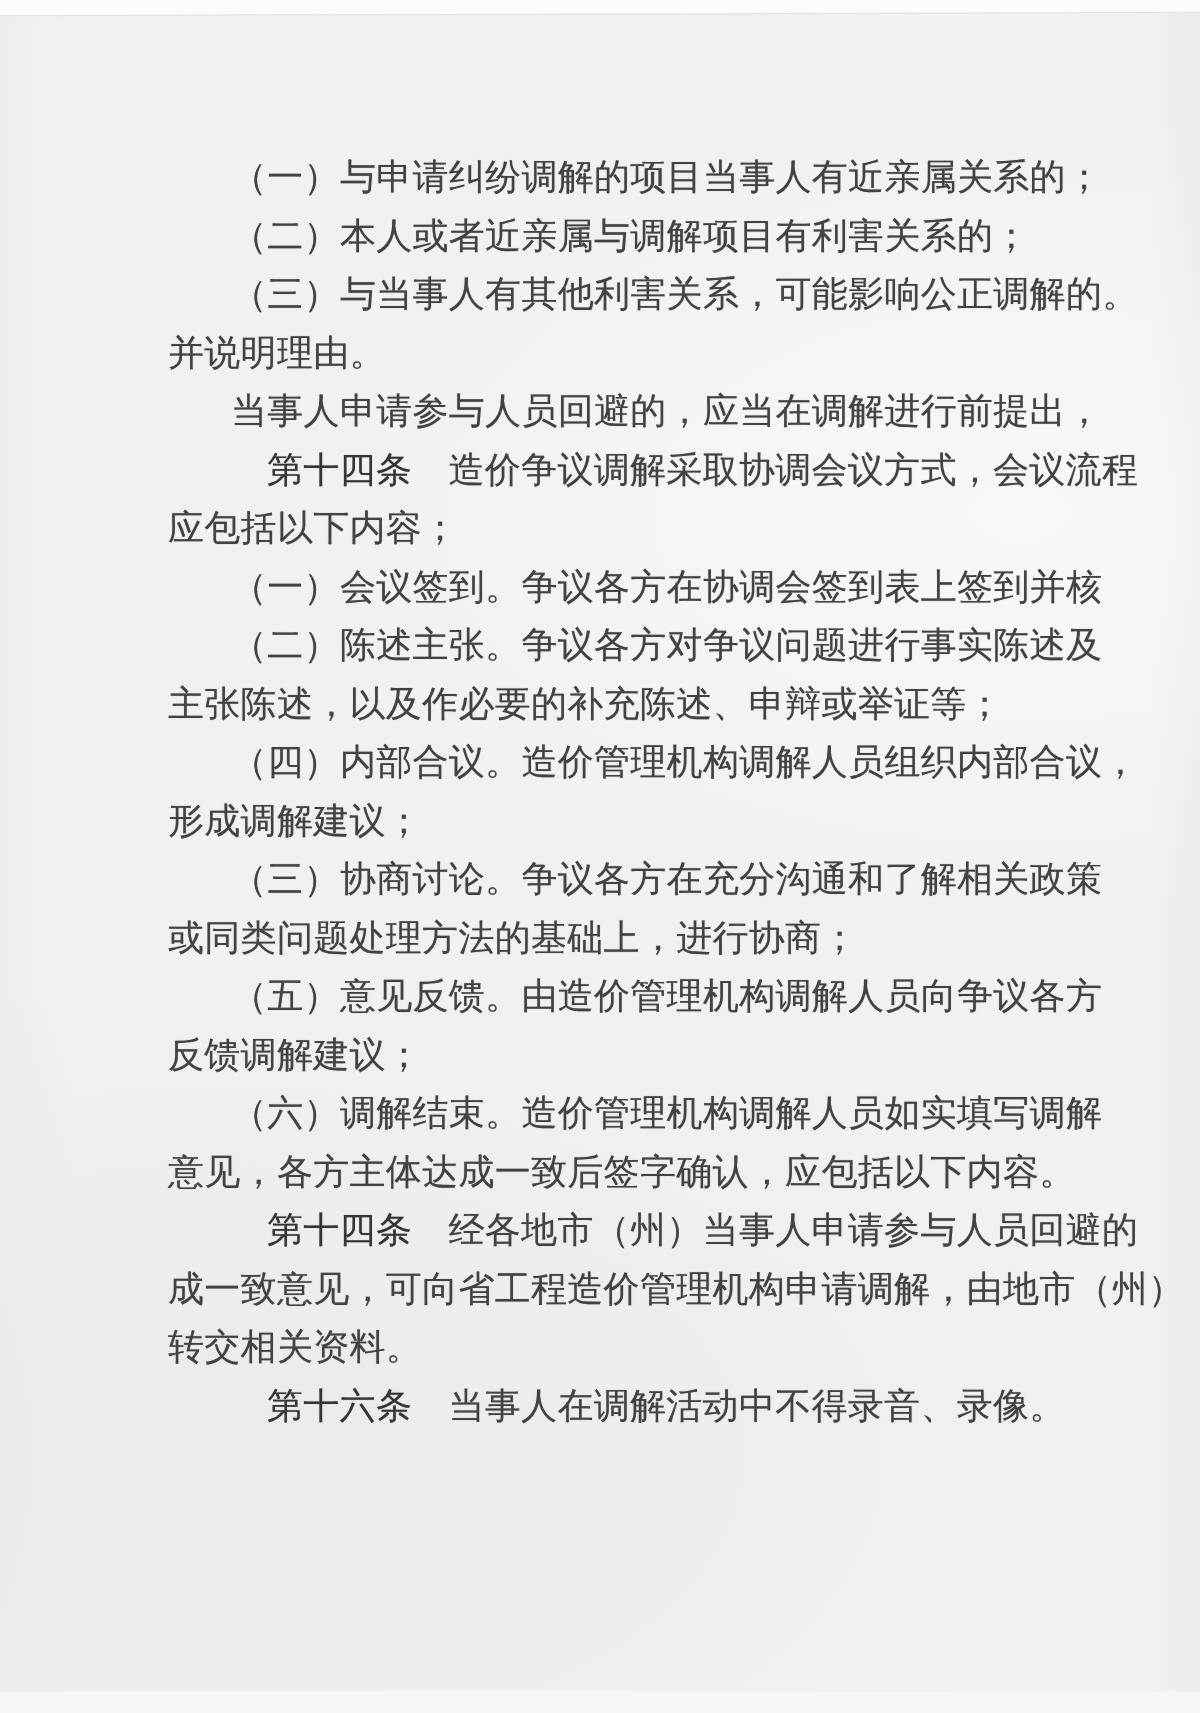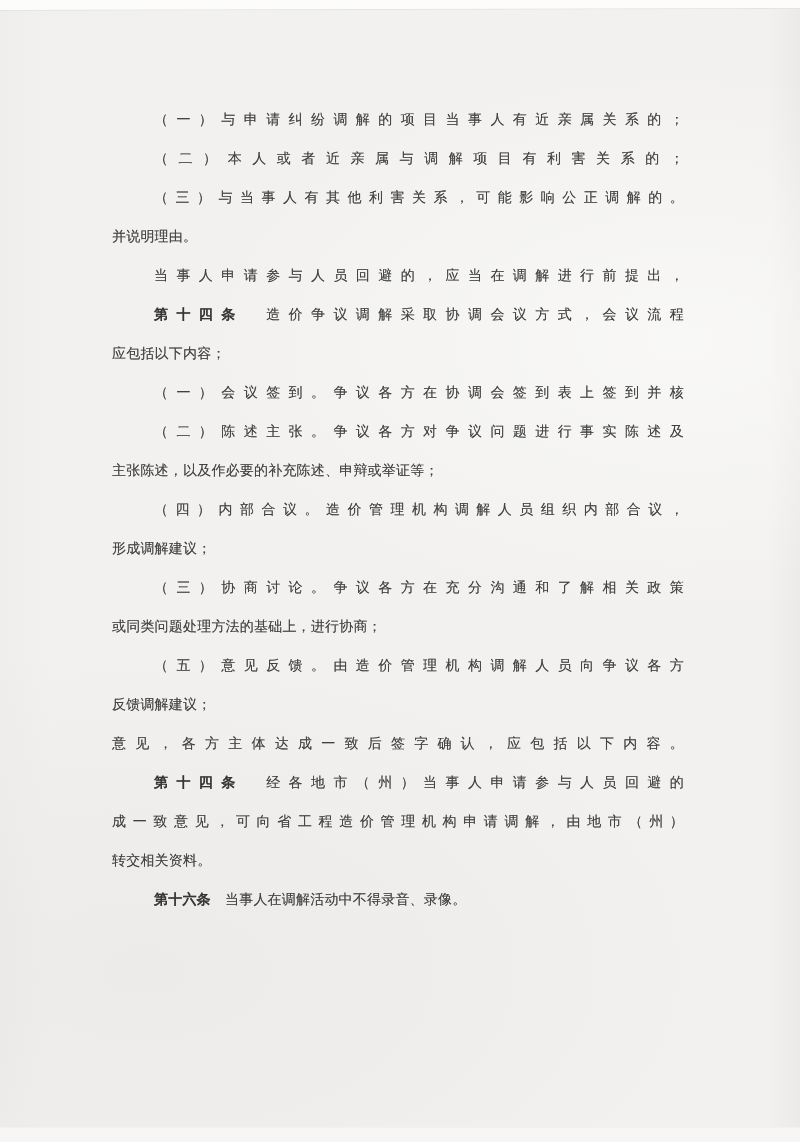--- a/index.html
+++ b/index.html
@@ -41,39 +41,40 @@
     height: 14px;
     background: #f7f6f5;
     border-top: 1px solid rgba(0,0,0,0.02);
   }
   .doc {
     position: absolute;
     left: 112px;
     top: 100px;
     width: 572px;
     color: #424240;
-    font-size: 14px;
+    font-size: 24px;
     letter-spacing: 0.2px;
   }
   .para { margin: 0; padding: 0; }
   .line {
     height: 39px;
     line-height: 39px;
     white-space: nowrap;
     text-shadow: 0 0 0.6px rgba(80,80,78,0.55);
   }
   .line.first { text-indent: 42px; }
   .line.fill {
     text-align: justify;
     text-align-last: justify;
   }
   .seg { display: inline; }
   .seg.b {
-    font-weight: 700;
+    font-weight: 400;
     color: #353533;
+    margin-left: 24px;
   }
 </style>
 </head>
 <body>
 
 <div class="page">
   <div class="edge-top"></div>
   <div class="doc">
       <div class="para">
         <div class="line first fill"><span class="seg">（一）与申请纠纷调解的项目当事人有近亲属关系的；</span></div>
@@ -105,20 +106,21 @@
       </div>
       <div class="para">
         <div class="line first fill"><span class="seg">（三）协商讨论。争议各方在充分沟通和了解相关政策</span></div>
         <div class="line"><span class="seg">或同类问题处理方法的基础上，进行协商；</span></div>
       </div>
       <div class="para">
         <div class="line first fill"><span class="seg">（五）意见反馈。由造价管理机构调解人员向争议各方</span></div>
         <div class="line"><span class="seg">反馈调解建议；</span></div>
       </div>
       <div class="para">
+        <div class="line first fill"><span class="seg">（六）调解结束。造价管理机构调解人员如实填写调解</span></div>
         <div class="line fill"><span class="seg">意见，各方主体达成一致后签字确认，应包括以下内容。</span></div>
       </div>
       <div class="para">
         <div class="line first fill"><span class="seg b">第十四条</span><span class="seg">　经各地市（州）当事人申请参与人员回避的</span></div>
         <div class="line fill"><span class="seg">成一致意见，可向省工程造价管理机构申请调解，由地市（州）</span></div>
         <div class="line"><span class="seg">转交相关资料。</span></div>
       </div>
       <div class="para">
         <div class="line first"><span class="seg b">第十六条</span><span class="seg">　当事人在调解活动中不得录音、录像。</span></div>
       </div>

